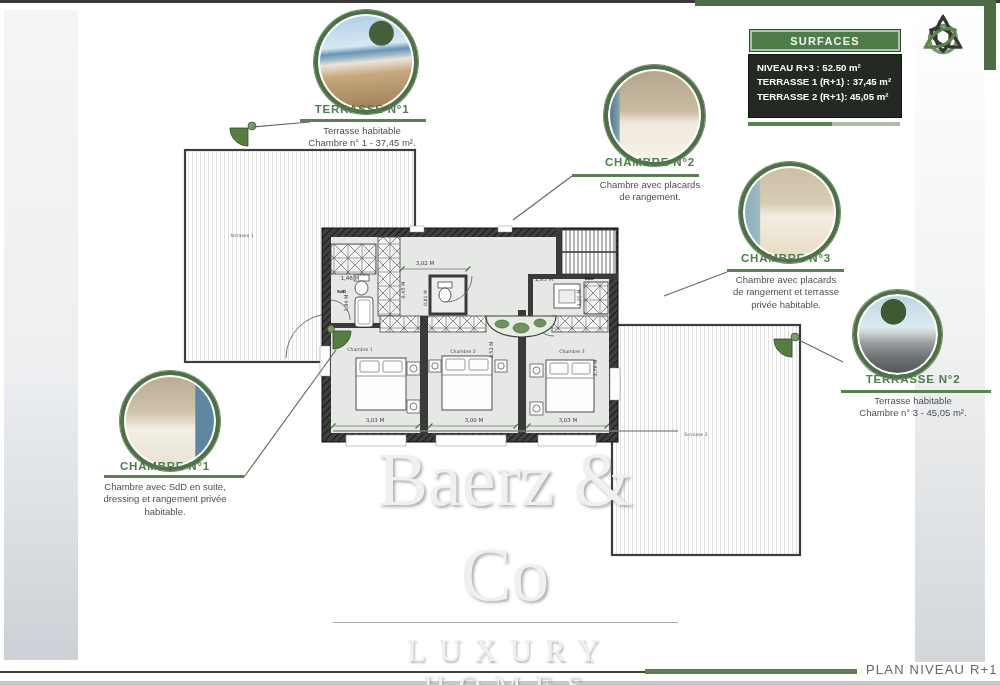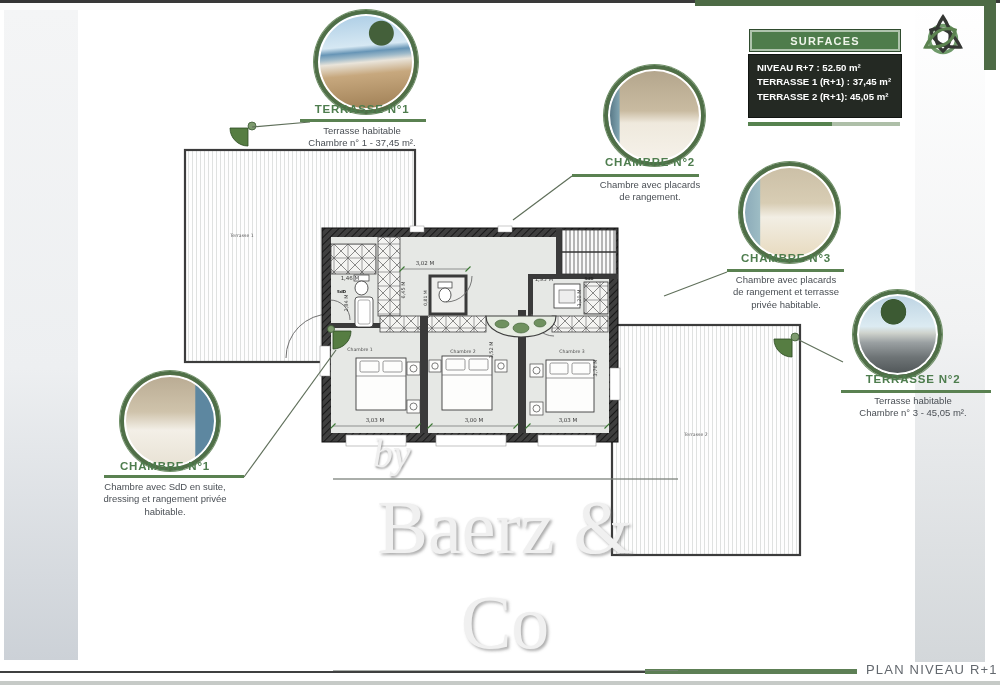--- a/index.html
+++ b/index.html
@@ -79,21 +79,21 @@
     <circle cx="27" cy="29" r="13.5" fill="none" stroke="#6f9a6a" stroke-width="3.4"></circle>
     <g fill="none" stroke="#343733" stroke-width="3.4">
       <path d="M27,7 C17.5,21 17.5,33 27,41 C36.5,33 36.5,21 27,7 Z" transform="rotate(0 27 27)"></path>
       <path d="M27,7 C17.5,21 17.5,33 27,41 C36.5,33 36.5,21 27,7 Z" transform="rotate(120 27 27)"></path>
     </g>
     <path d="M27,7 C17.5,21 17.5,33 27,41 C36.5,33 36.5,21 27,7 Z" transform="rotate(240 27 27)" fill="none" stroke="#5b824f" stroke-width="3.4"></path>
   </svg>
 
   <div class="abs" id="surf-header">SURFACES</div>
   <div class="abs" id="surf-body">
-    <div>NIVEAU R+7 : 52.50 m²</div>
+    <div>NIVEAU R+3 : 52.50 m²</div>
     <div>TERRASSE 1 (R+1) : 37,45 m²</div>
     <div>TERRASSE 2 (R+1): 45,05 m²</div>
   </div>
   <div class="abs" id="surf-underline"></div>
 
   <svg class="abs" style="left:0;top:0;z-index:4" width="1000" height="685" viewBox="0 0 1000 685">
     <g stroke="#5f6f5a" stroke-width="1.2" fill="none">
       <path d="M252,127 L310,122"></path>
       <path d="M572,176 L513,220"></path>
       <path d="M727,272 L664,296"></path>
@@ -298,21 +298,20 @@
   <div class="abs photo-ring" id="ph-c1"></div>
   <div class="abs callout-title" style="left:85px;top:460px;width:160px">CHAMBRE N°1</div>
   <div class="abs gbar" style="left:104px;top:475px;width:140px"></div>
   <div class="abs callout-desc" style="left:85px;top:481px;width:160px">
     <div>Chambre avec SdD en suite,</div>
     <div>dressing et rangement privée</div>
     <div>habitable.</div>
   </div>
 
   <div class="abs" id="wm">
-    <div id="wm-by">by</div>
     <div class="line" style="width:345px"></div>
     <div id="wm-brand">Baerz &amp; Co</div>
     <div class="line" style="width:345px"></div>
     <div id="wm-tag">LUXURY HOMES</div>
 
   </div>
 
   <div class="abs" id="footer-dark"></div>
   <div class="abs" id="footer-green"></div>
   <div class="abs" id="footer-label">PLAN NIVEAU R+1</div>

